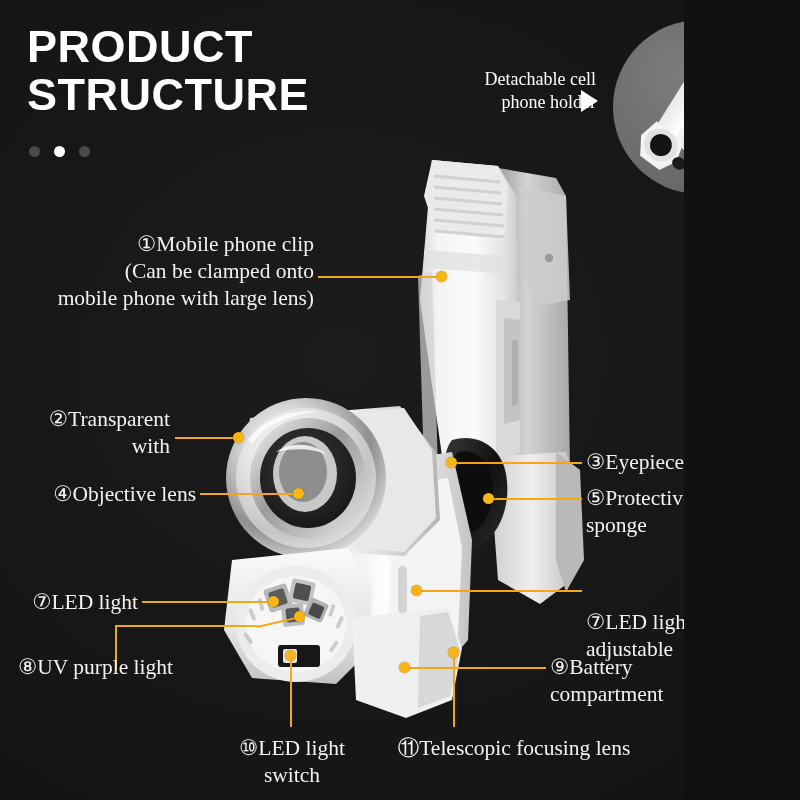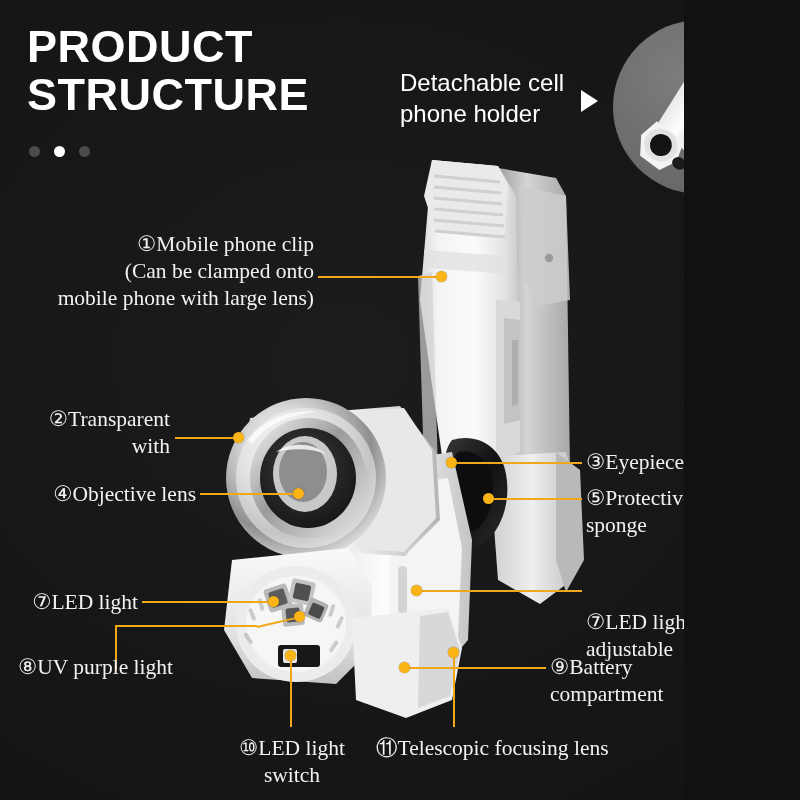--- a/index.html
+++ b/index.html
@@ -45,25 +45,26 @@
     background: #4a4a4a;
   }
   .dot.active { background: #ffffff; }
 
   
   #inset-caption {
     position: absolute;
     left: 400px;
     top: 68px;
     width: 196px;
-    text-align: left;
-    font-size: 24px;
+    text-align: right;
+    font-size: 18px;
     line-height: 1.28;
     color: #ffffff;
     white-space: pre-line;
+    font-family: Liberation Serif, serif;
   }
   #inset-arrow {
     position: absolute;
     left: 581px;
     top: 90px;
     width: 0; height: 0;
     border-left: 17px solid #ffffff;
     border-top: 11px solid transparent;
     border-bottom: 11px solid transparent;
   }
@@ -357,15 +358,15 @@
 adjustable</div>
 
   <div class="label left-al" style="left:18px; top:654px; width:230px;">⑧UV purple light</div>
 
   <div class="label left-al" style="left:550px; top:654px; width:212px;">⑨Battery
 compartment</div>
 
   <div class="label center-al" style="left:212px; top:735px; width:160px;">⑩LED light
 switch</div>
 
-  <div class="label left-al" style="left:376px; top:735px; width:300px;">⑪Telescopic focusing lens</div>
+  <div class="label left-al" style="left:364px; top:735px; width:300px;text-align:center;">⑪Telescopic focusing lens</div>
 
 </div>
 
 </body></html>

